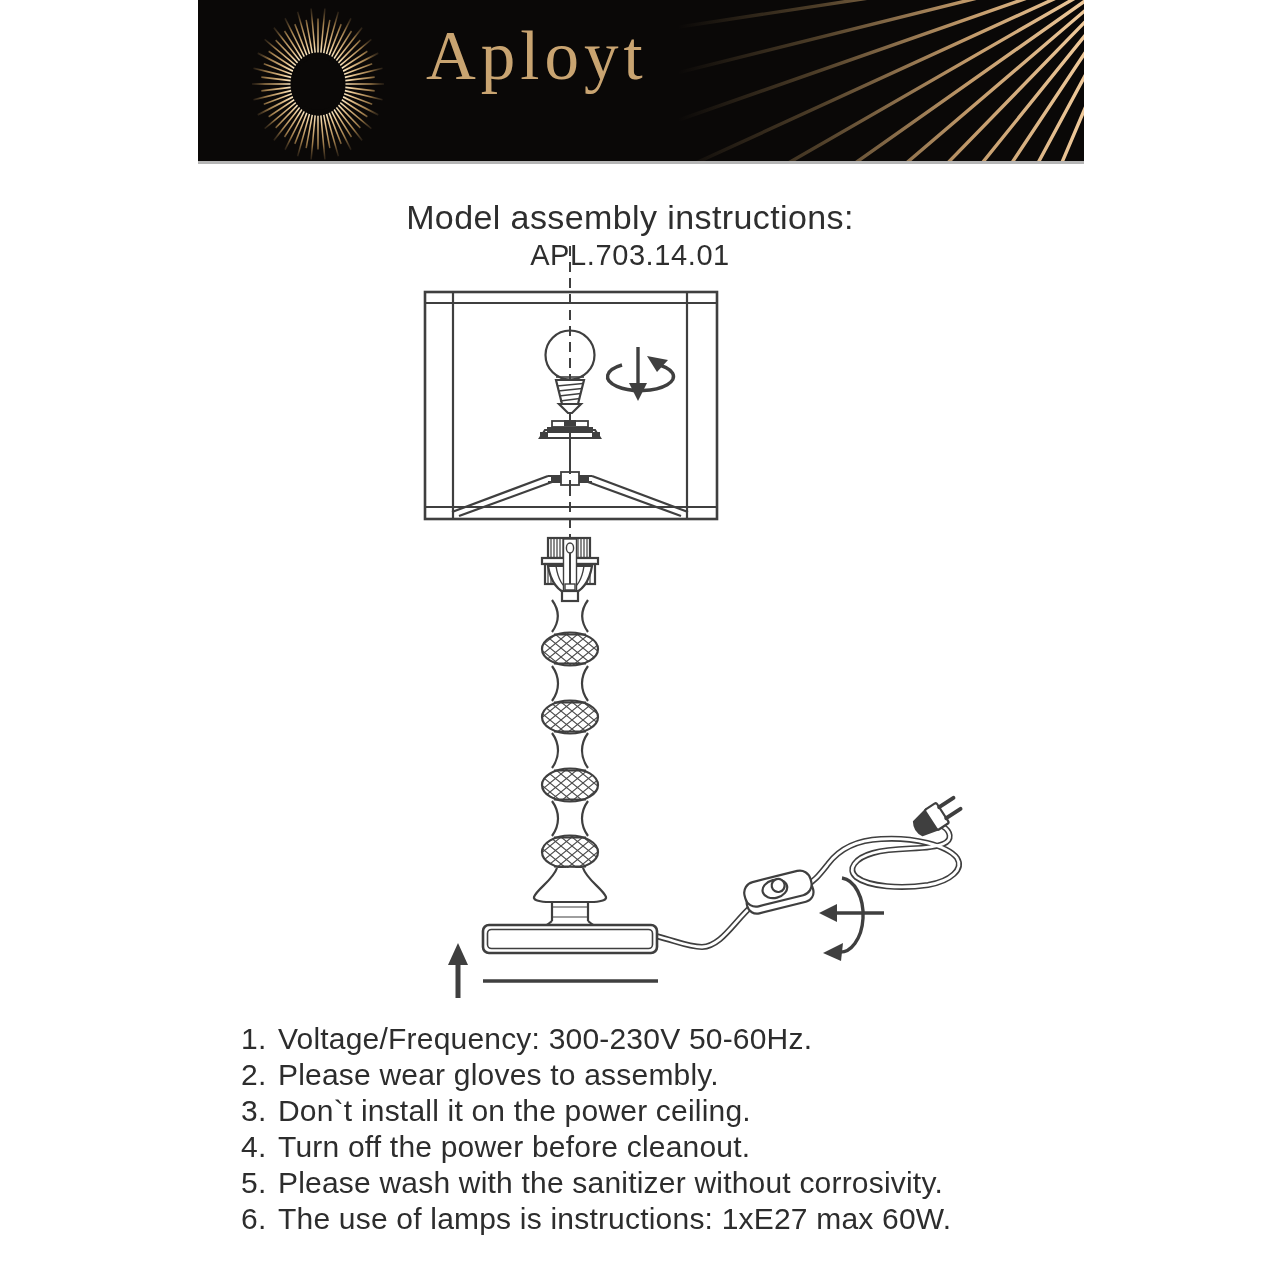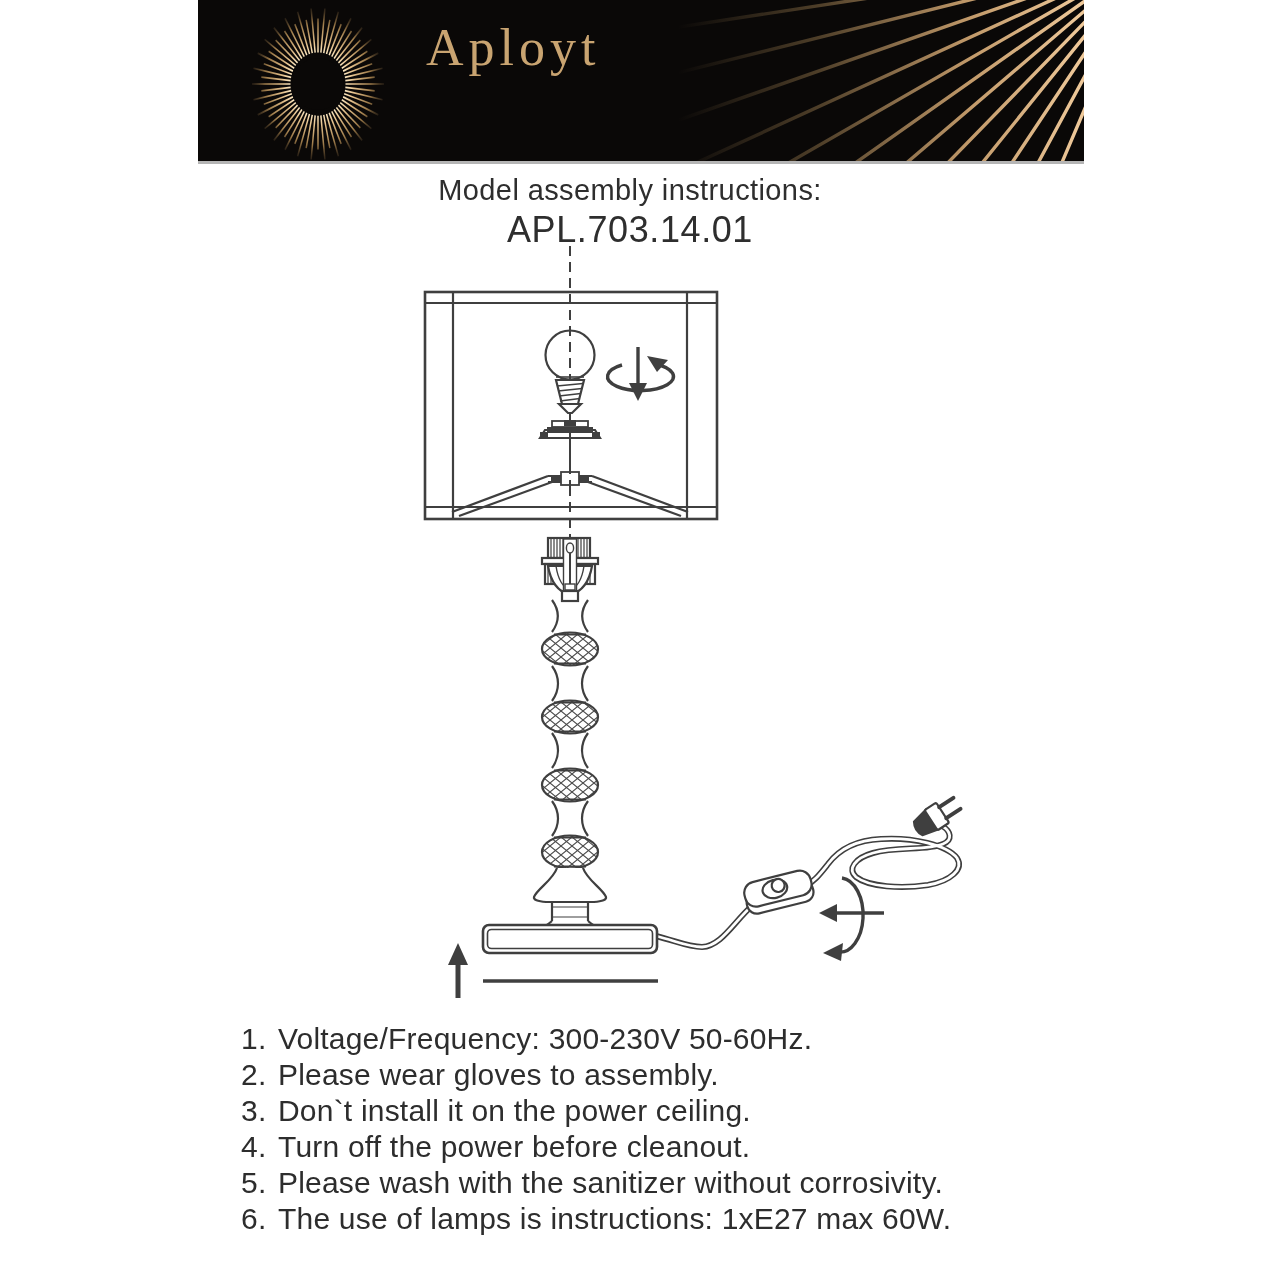--- a/index.html
+++ b/index.html
@@ -3,25 +3,25 @@
 <meta charset="utf-8">
 <style>
   html,body{margin:0;padding:0;background:#ffffff;}
   .page{position:relative;width:1280px;height:1280px;background:#ffffff;overflow:hidden;
         font-family:"Liberation Sans",sans-serif;color:#2e2e2e;}
   
   .banner{position:absolute;left:198px;top:0;width:886px;height:161px;background:#0a0807;
           border-bottom:3px solid #b5b5b5;}
   .banner-art{position:absolute;left:0;top:0;width:886px;height:161px;display:block;}
   .brand{position:absolute;left:228px;top:22px;font-family:"Liberation Serif",serif;
-         font-size:52px;line-height:1;color:#c9a471;letter-spacing:5px;font-weight:normal;}
+         font-size:69px;line-height:1;color:#c9a471;letter-spacing:5px;font-weight:normal;}
   
   .titles{position:absolute;left:0;top:174px;width:1260px;text-align:center;}
-  .title-line{font-size:29px;letter-spacing:.4px;font-weight:500;}
-  .model-line{font-size:36px;letter-spacing:.6px;font-weight:500;margin-top:2px;}
+  .title-line{font-size:34px;letter-spacing:.4px;font-weight:500;margin-top:24px;}
+  .model-line{font-size:29px;letter-spacing:.6px;font-weight:500;margin-top:2px;}
   
   .diagram{position:absolute;left:0;top:0;width:1280px;height:1280px;display:block;pointer-events:none;}
   
   .instructions{position:absolute;left:241px;top:1024px;}
   .ins-row{display:flex;align-items:baseline;font-size:30px;line-height:29px;margin-bottom:7px;
            letter-spacing:.2px;color:#2d2d2d;}
   .ins-num{width:37px;flex:0 0 37px;}
   .ins-text{white-space:nowrap;}
 </style>
 </head>

